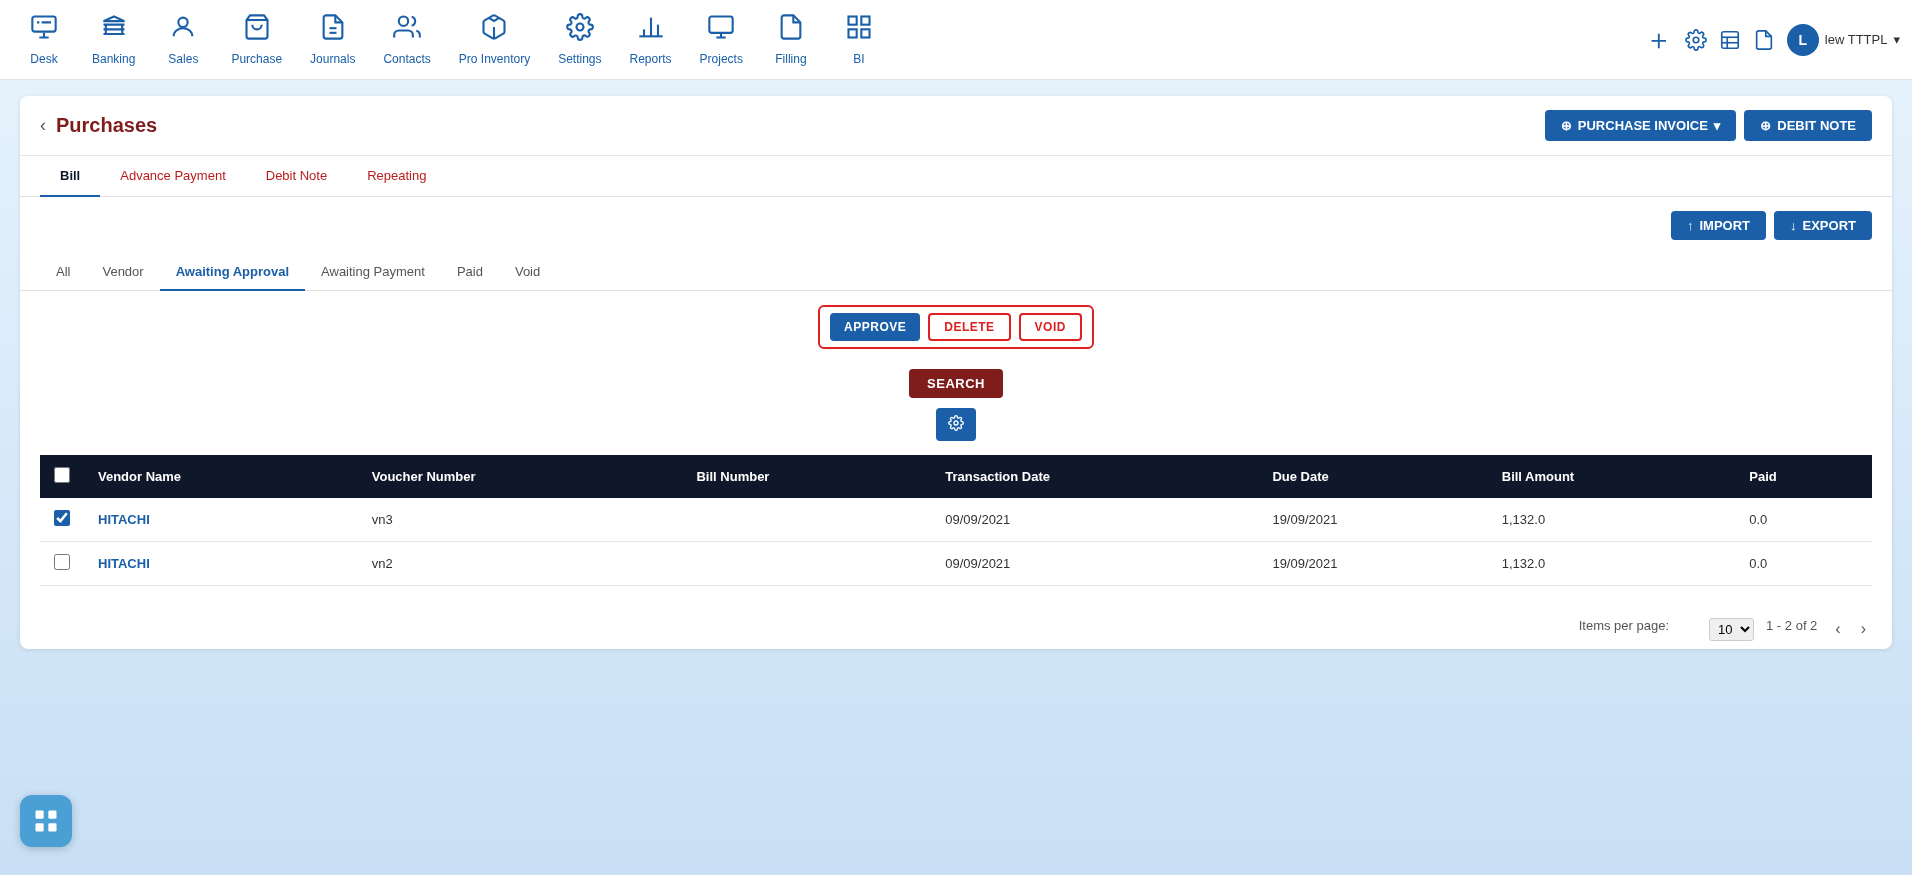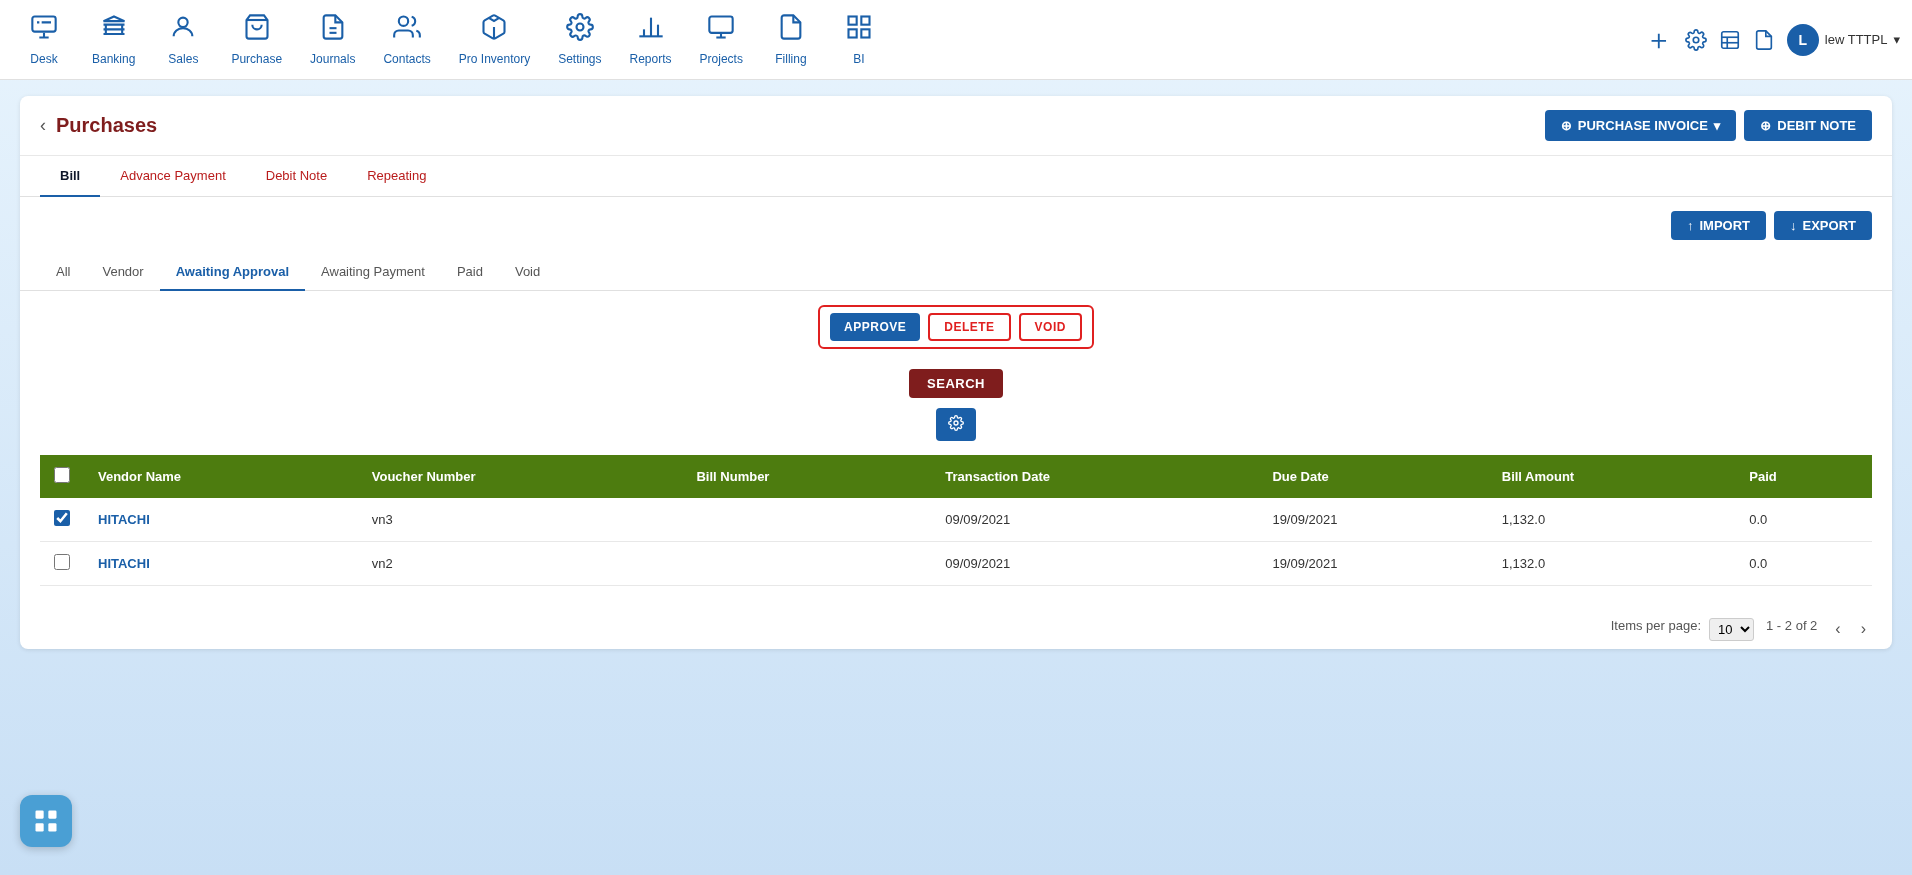--- a/index.html
+++ b/index.html
@@ -289,21 +289,21 @@
 
     
     .table-wrapper {
       padding: 0 20px 20px;
     }
     table {
       width: 100%;
       border-collapse: collapse;
     }
     thead tr {
-      background: #4d7c0f;
+      background: #0f172a;
       color: white;
     }
     thead th {
       padding: 12px 14px;
       text-align: left;
       font-size: 13px;
       font-weight: 600;
     }
     thead th:first-child {
       width: 40px;
@@ -344,20 +344,21 @@
       gap: 8px;
       font-size: 13px;
       color: #555;
     }
     .per-page-select {
       border: 1px solid #ccc;
       border-radius: 3px;
       padding: 2px 4px;
       font-size: 13px;
       cursor: pointer;
+      margin-left: 32px;
     }
     .page-info { margin: 0 4px; }
     .page-nav-btn {
       background: none;
       border: none;
       cursor: pointer;
       color: #555;
       font-size: 16px;
       padding: 2px 6px;
     }

